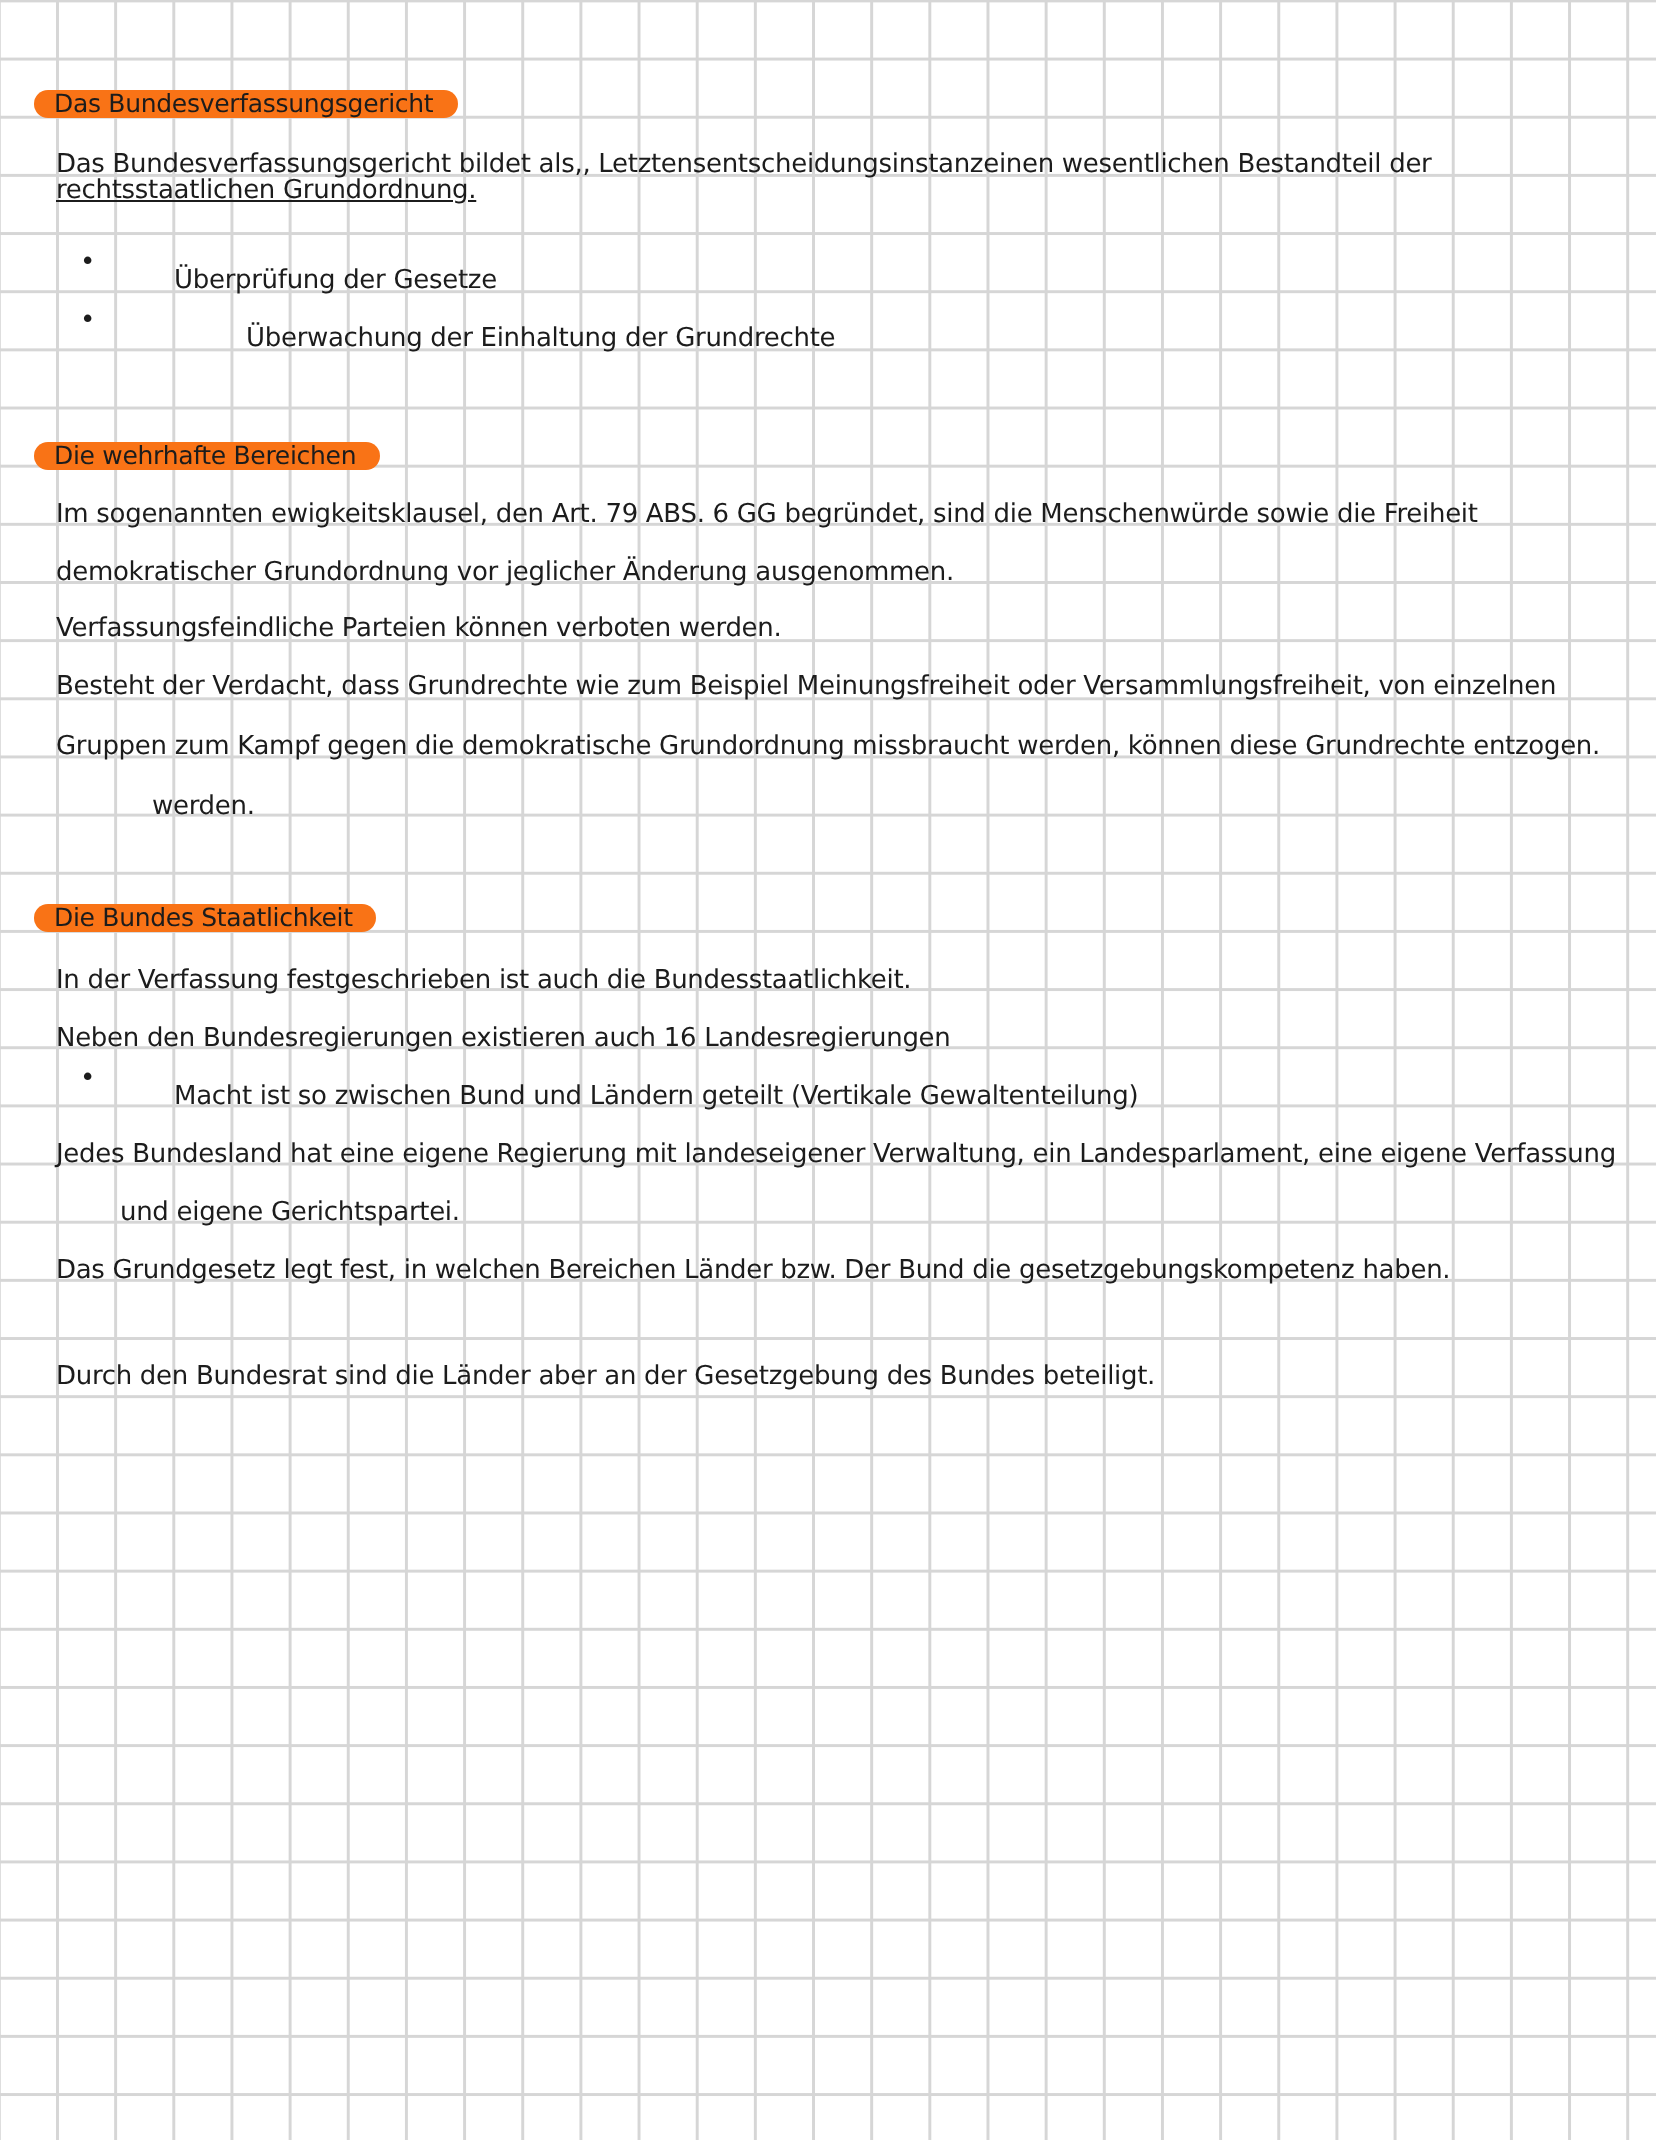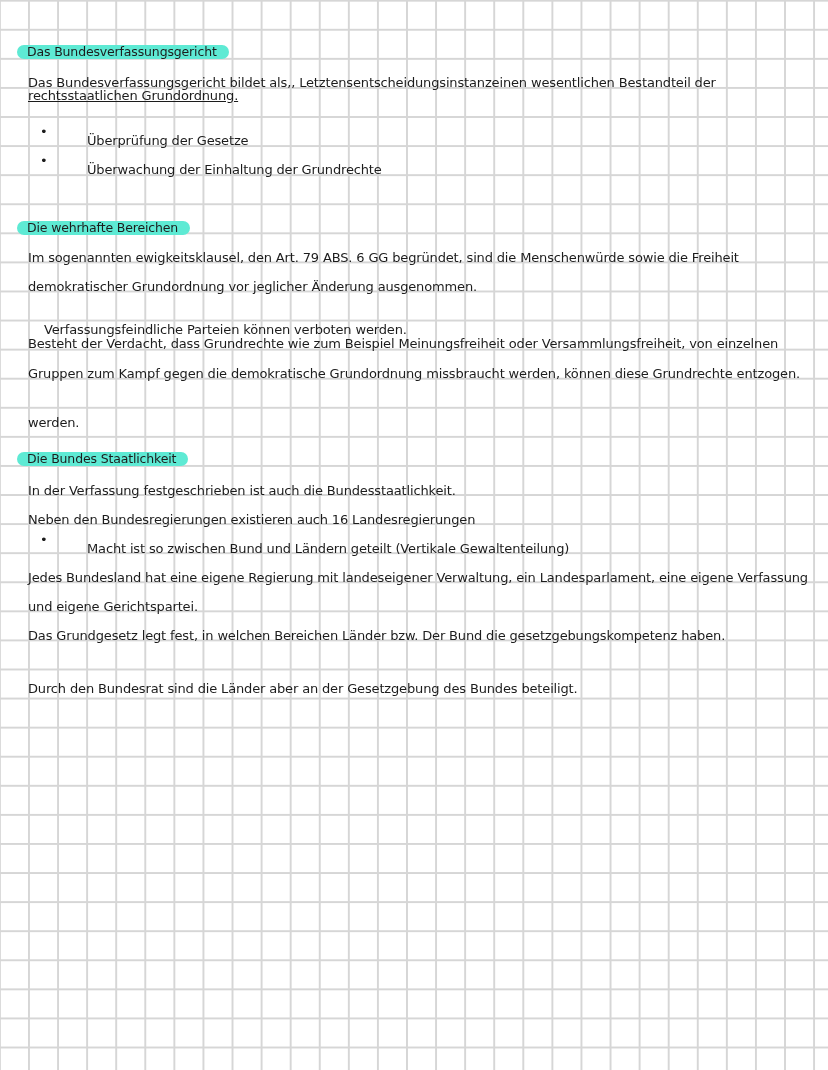--- a/index.html
+++ b/index.html
@@ -26,21 +26,21 @@
       font-size: 13px;
       line-height: 16px;
       white-space: nowrap;
       letter-spacing: -0.15px;
     }
     .heading {
       position: absolute;
       left: 17px;
       height: 14px;
       padding: 0 12px 0 10px;
-      background: #5eead4;
+      background: #f97316;
       border-radius: 8px;
       font-size: 12.5px;
       line-height: 14px;
       white-space: nowrap;
       letter-spacing: -0.15px;
     }
     .bullet {
       position: absolute;
       left: 40px;
       font-size: 13px;
@@ -58,36 +58,36 @@
 </head>
 <body>
 
 <div>
   <div class="heading" style="top:45px;">Das Bundesverfassungsgericht</div>
   <div class="line" style="top:75px;">Das Bundesverfassungsgericht bildet als,, Letztensentscheidungsinstanzeinen wesentlichen Bestandteil der</div>
   <div class="line" style="top:88px;text-decoration:underline;">rechtsstaatlichen Grundordnung.</div>
   <span class="bullet" style="top:124px;">•</span>
   <div class="bullet-text" style="top:133px;">Überprüfung der Gesetze</div>
   <span class="bullet" style="top:153px;">•</span>
-  <div class="bullet-text" style="top:162px;">Überwachung der Einhaltung der Grundrechte</div>
+  <div class="bullet-text" style="top:162px;margin-left:36px;">Überwachung der Einhaltung der Grundrechte</div>
 </div>
 
 <div>
   <div class="heading" style="top:221px;">Die wehrhafte Bereichen</div>
   <div class="line" style="top:250px;">Im sogenannten ewigkeitsklausel, den Art. 79 ABS. 6 GG begründet, sind die Menschenwürde sowie die Freiheit</div>
   <div class="line" style="top:279px;">demokratischer Grundordnung vor jeglicher Änderung ausgenommen.</div>
-  <div class="line" style="top:322px;padding-left:16px;">Verfassungsfeindliche Parteien können verboten werden.</div>
+  <div class="line" style="top:307px;">Verfassungsfeindliche Parteien können verboten werden.</div>
   <div class="line" style="top:336px;">Besteht der Verdacht, dass Grundrechte wie zum Beispiel Meinungsfreiheit oder Versammlungsfreiheit, von einzelnen</div>
   <div class="line" style="top:366px;">Gruppen zum Kampf gegen die demokratische Grundordnung missbraucht werden, können diese Grundrechte entzogen.</div>
-  <div class="line" style="top:415px;">werden.</div>
+  <div class="line" style="top:396px;padding-left:48px;">werden.</div>
 </div>
 
 <div>
   <div class="heading" style="top:452px;">Die Bundes Staatlichkeit</div>
   <div class="line" style="top:483px;text-align:right;">In der Verfassung festgeschrieben ist auch die Bundesstaatlichkeit.</div>
   <div class="line" style="top:512px;">Neben den Bundesregierungen existieren auch 16 Landesregierungen</div>
   <span class="bullet" style="top:532px;">•</span>
   <div class="bullet-text" style="top:541px;">Macht ist so zwischen Bund und Ländern geteilt (Vertikale Gewaltenteilung)</div>
   <div class="line" style="top:570px;">Jedes Bundesland hat eine eigene Regierung mit landeseigener Verwaltung, ein Landesparlament, eine eigene Verfassung</div>
-  <div class="line" style="top:599px;">und eigene Gerichtspartei.</div>
+  <div class="line" style="top:599px;padding-left:32px;">und eigene Gerichtspartei.</div>
   <div class="line" style="top:628px;"> Das Grundgesetz legt fest, in welchen Bereichen Länder bzw. Der Bund die gesetzgebungskompetenz haben.</div>
   <div class="line" style="top:644px;margin-top:37px;">Durch den Bundesrat sind die Länder aber an der Gesetzgebung des Bundes beteiligt.</div>
 </div>
 
 </body></html>

